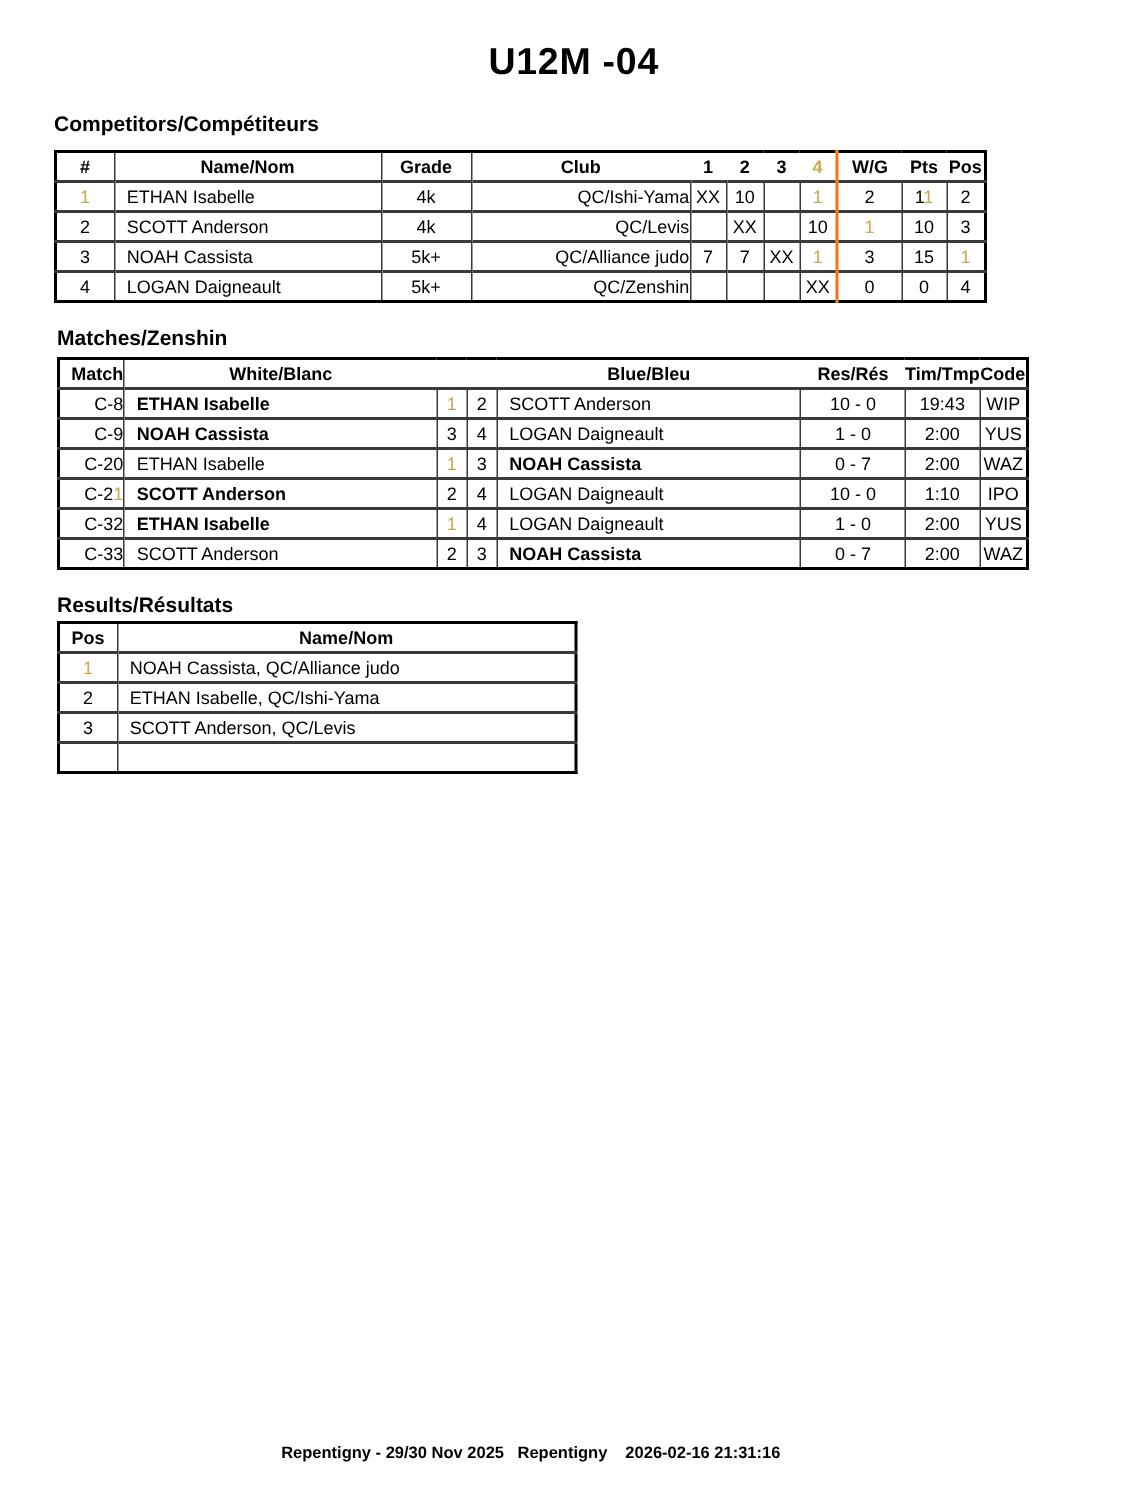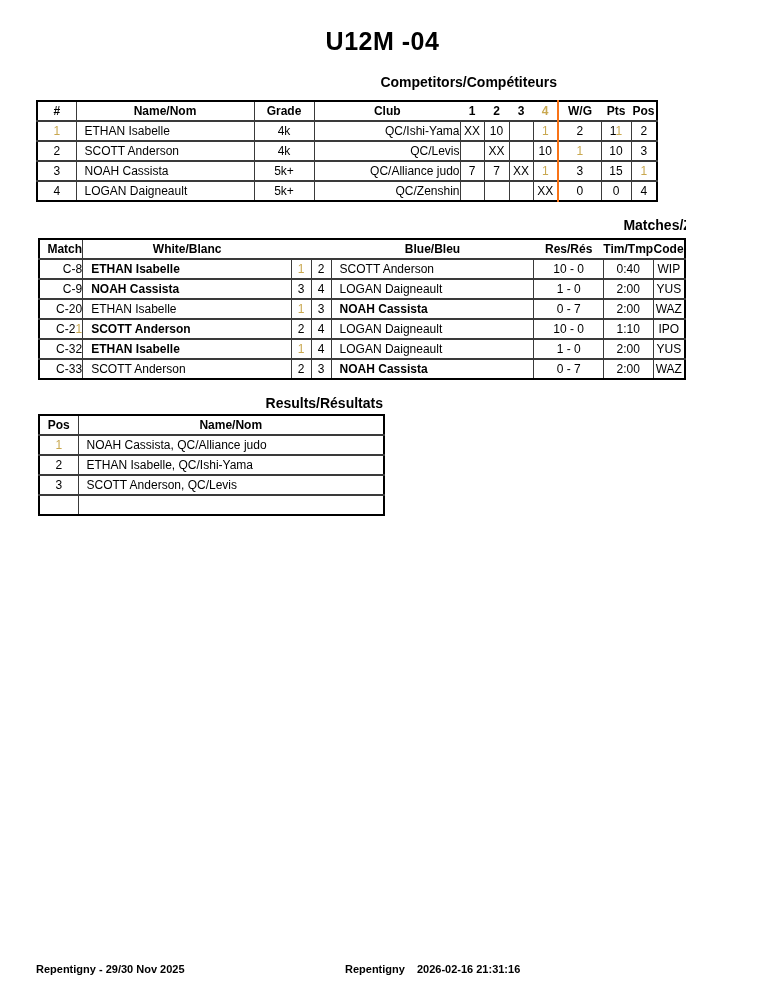--- a/index.html
+++ b/index.html
@@ -13,21 +13,21 @@
   }
   .abs{position:absolute;}
   #main-title{
     top:27px;left:0;width:765px;
     text-align:center;
     font-size:25px;font-weight:bold;
     letter-spacing:0.5px;
   }
   .section-title{
     font-size:14px;font-weight:bold;
-    text-align:right;
+    text-align:left;
   }
   #competitors-title{top:74px;left:36px;width:521px;}
   #matches-title{top:217px;left:38px;width:699px;}
   #results-title{top:395px;left:38px;width:345px;}
 
   table{border-collapse:collapse;table-layout:fixed;border:2px solid #000;}
   td{
     border-top:2px solid #3a3a3a;
     border-left:1px solid #3a3a3a;
     height:18px;line-height:18px;
@@ -41,21 +41,21 @@
   td.left6{text-align:right;padding-left:6px;}
   td.nbl{border-left:none;}
   td.tkl{border-left:2px solid #f97316;}
   .bold{font-weight:bold;}
   .tan{color:#c9a850;}
 
   #competitors-table{top:100px;left:36px;}
   #matches-table{top:238px;left:38px;padding-left:16px;}
   #results-table{top:414px;left:38px;}
 
-  #footer-left{top:963px;left:36px;width:300px;text-align:left;font-size:11px;font-weight:bold;}
+  #footer-left{top:963px;left:36px;width:300px;text-align:right;font-size:11px;font-weight:bold;}
   #footer-right{top:963px;left:345px;font-size:11px;font-weight:bold;}
   #footer-right span{margin-right:12px;}
 </style>
 </head>
 <body>
 
 <div id="page">
 
   <div id="main-title" class="abs">U12M -04</div>
 
@@ -166,21 +166,21 @@
           <td class="nbl">Tim/Tmp</td>
           <td class="nbl">Code</td>
         </tr>
         <tr>
           <td class="left6">C-8</td>
           <td class="left bold">ETHAN Isabelle</td>
           <td><span class="tan">1</span></td>
           <td>2</td>
           <td class="left">SCOTT Anderson</td>
           <td>10 - 0</td>
-          <td>0:40</td>
+          <td>19:43</td>
           <td>WIP</td>
         </tr>
         <tr>
           <td class="left6">C-9</td>
           <td class="left bold">NOAH Cassista</td>
           <td>3</td>
           <td>4</td>
           <td class="left">LOGAN Daigneault</td>
           <td>1 - 0</td>
           <td>2:00</td>

